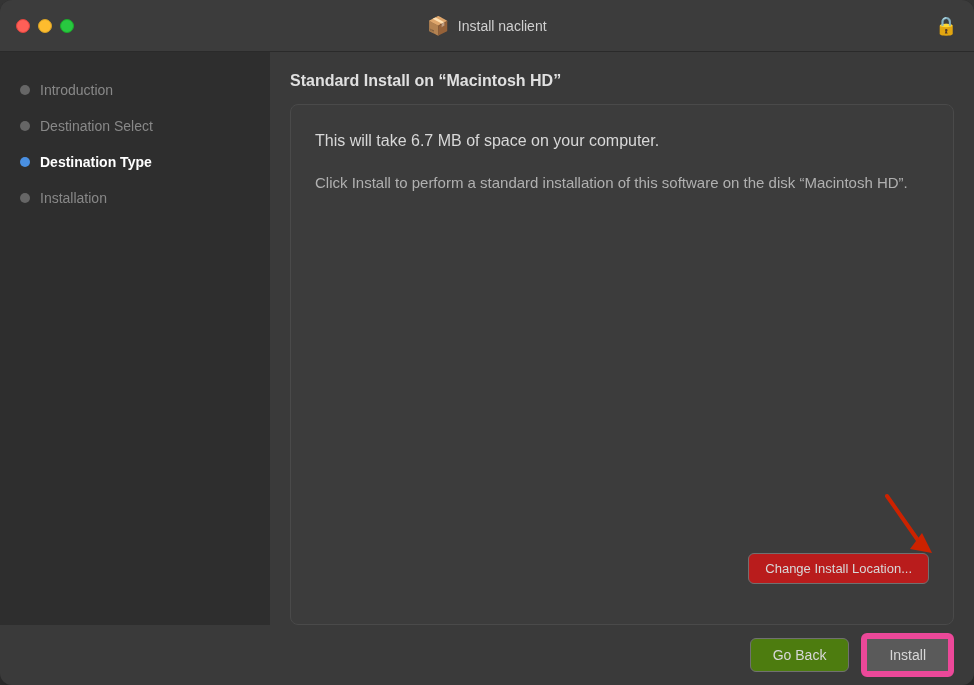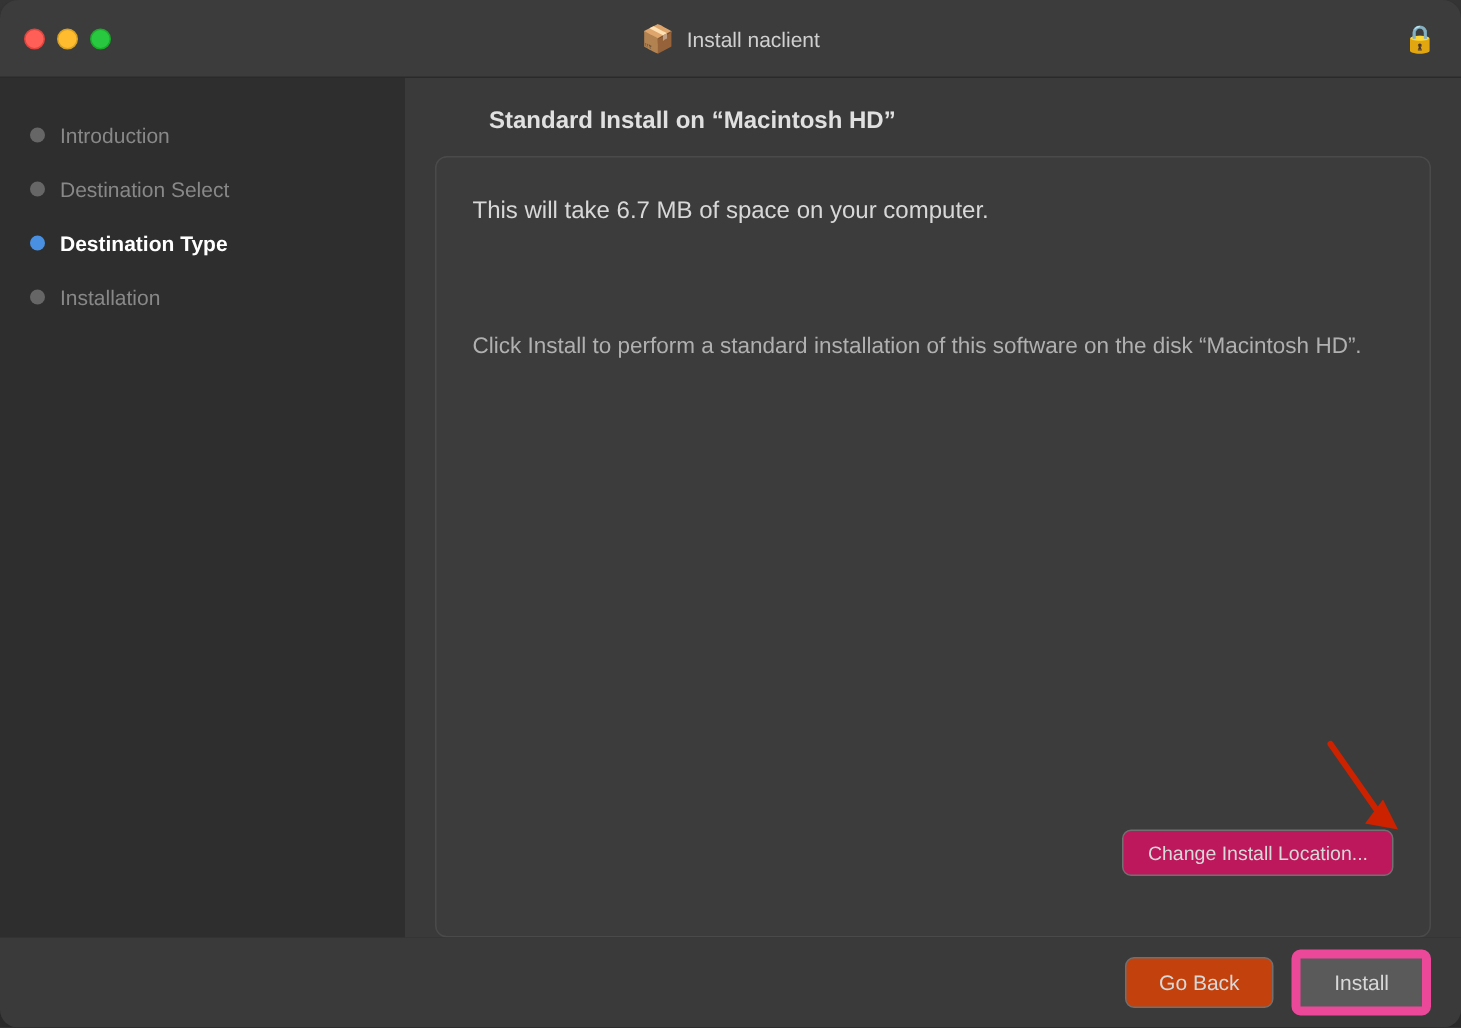--- a/index.html
+++ b/index.html
@@ -125,34 +125,32 @@
       display: flex;
       flex-direction: column;
       padding: 20px 20px 0 20px;
     }
 
     .panel-title {
       font-size: 16px;
       font-weight: 600;
       color: #e0e0e0;
       margin-bottom: 14px;
-      margin-left: 36px;
     }
 
     .content-box {
       flex: 1;
       background: #3c3c3c;
       border-radius: 8px;
       border: 1px solid #4a4a4a;
       padding: 24px;
       display: flex;
       flex-direction: column;
       position: relative;
       overflow: hidden;
-      gap: 48px;
     }
 
     .content-text-main {
       font-size: 16px;
       color: #d8d8d8;
       margin-bottom: 18px;
       line-height: 1.5;
     }
 
     .content-text-sub {
@@ -163,21 +161,21 @@
 
     .change-location-area {
       display: flex;
       justify-content: flex-end;
       align-items: flex-end;
       flex: 1;
       padding-bottom: 16px;
     }
 
     .btn-change-location {
-      background: #be185d;
+      background: #b91c1c;
       color: #d8d8d8;
       border: 1px solid #707070;
       border-radius: 6px;
       padding: 7px 16px;
       font-size: 13px;
       cursor: pointer;
     }
 
     
     .bottom-bar {
@@ -185,21 +183,21 @@
       background: #3a3a3a;
       display: flex;
       align-items: center;
       justify-content: flex-end;
       padding: 0 20px;
       gap: 12px;
       flex-shrink: 0;
     }
 
     .btn-secondary {
-      background: #c2410c;
+      background: #4d7c0f;
       color: #d8d8d8;
       border: 1px solid #707070;
       border-radius: 6px;
       padding: 8px 22px;
       font-size: 14px;
       cursor: pointer;
     }
 
     .btn-primary {
       background: #5a5a5a;

